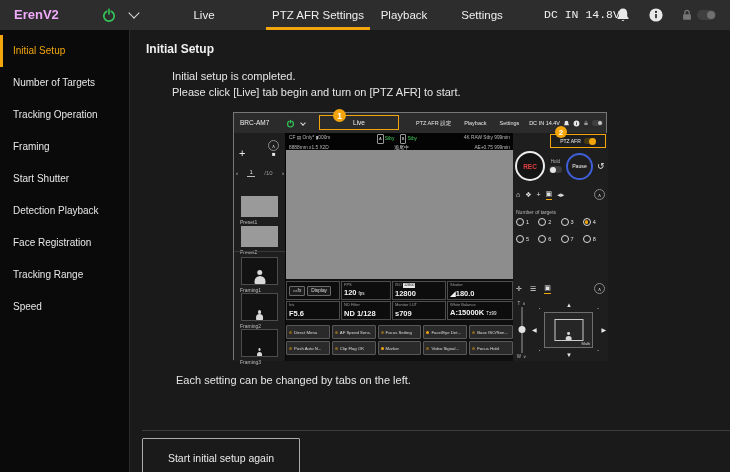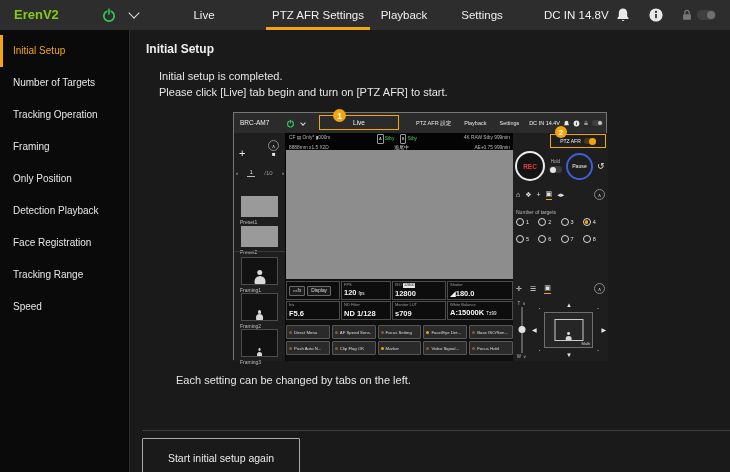--- a/index.html
+++ b/index.html
@@ -2,44 +2,44 @@
 <html><head>
 <meta charset="utf-8">
 <style>
   * { margin:0; padding:0; box-sizing:border-box; }
   html,body { background:#101010; }
   body { font-family:"Liberation Sans","DejaVu Sans",sans-serif; }
   #app { position:relative; width:730px; height:472px; background:#1a1a1a; overflow:hidden; }
 
   
   header { position:absolute; left:0; top:0; width:730px; height:30px; background:#2d2d2d; z-index:20; }
-  .app-title { position:absolute; left:14px; top:0; line-height:30px; font-size:13px; font-weight:600; color:#84cc16; }
+  .app-title { position:absolute; left:14px; top:0; line-height:30px; font-size:13px; font-weight:600; color:#f0abfc; }
   .power-ico { position:absolute; left:101px; top:7px; }
   .chev { position:absolute; width:8px; height:8px; border-right:1.6px solid #dcdcdc; border-bottom:1.6px solid #dcdcdc; transform:rotate(45deg); }
   .chev.main { left:130px; top:9px; }
   .tab { position:absolute; top:0; height:30px; line-height:30px; text-align:center; font-size:11.5px; color:#efefef; cursor:default; }
   .tab.t-live { left:178px; width:52px; }
   .tab.t-ptz { left:264px; width:108px; }
   .tab.t-play { left:372px; width:64px; }
   .tab.t-set { left:452px; width:60px; }
   .tab.active::after { content:""; position:absolute; left:2px; right:2px; bottom:0; height:3px; background:#f2a50c; }
-  .dc-label { position:absolute; left:544px; top:0; line-height:30px; font-size:11.5px; color:#f0f0f0; }
+  .dc-label { position:absolute; left:544px; top:0; line-height:30px; font-size:11.5px; color:#f0f0f0;font-family:Liberation Mono, monospace; }
   .tb-ico { position:absolute; top:7px; }
   .toggle { position:absolute; width:19px; height:10px; border-radius:5px; background:#3f3f3f; }
   .toggle::after { content:""; position:absolute; width:8px; height:8px; border-radius:50%; top:1px; right:1px; background:#6f6f6f; }
 
   
   aside { position:absolute; left:0; top:30px; width:130px; height:442px; background:#0a0a0a; border-right:1px solid #2c2c2c; }
   .side-item { height:32px; line-height:32px; padding-left:13px; font-size:10px; color:#e6e6e6; cursor:default; }
   .side-item:first-child { margin-top:5px; }
   .side-item.active { color:#f2a50c; border-left:3px solid #f2a50c; padding-left:10px; }
 
   
   .page-title { position:absolute; left:146px; top:42px; font-size:12px; color:#f0f0f0; }
-  .intro { position:absolute; left:159px; top:68px; }
+  .intro { position:absolute; left:172px; top:68px; }
   .outro { position:absolute; left:176px; top:372px; }
   .intro p,.outro p { font-size:11px; line-height:16px; color:#e6e6e6; }
   .hdiv { position:absolute; left:142px; top:430px; width:588px; height:1px; background:#3c3c3c; }
   .restart { position:absolute; left:142px; top:438px; width:158px; height:39px; background:transparent; border:1px solid #ababab; color:#e9e9e9; font-size:10.5px; font-family:inherit; border-radius:1px; }
 
   
   .mock { position:absolute; left:233px; top:112px; width:374px; height:248px; background:#161616; border:1px solid #767676; font-size:6px; }
   .badge { position:absolute; width:13px; height:13px; border-radius:50%; background:#f2a50c; color:#fff; font-size:8.5px; font-weight:bold; display:flex; align-items:center; justify-content:center; z-index:9; }
   .m-top { position:absolute; left:0; top:0; width:100%; height:20px; background:#2b2b2b; }
   .m-title { position:absolute; left:6px; top:0; line-height:20px; font-size:6.5px; color:#eee; }
@@ -161,21 +161,21 @@
       <path d="M5.5 7V5.2a2.5 2.5 0 0 1 5 0V7" stroke="#767676" stroke-width="1.5" fill="none"></path>
     </svg>
     <span class="toggle" style="left:697px;top:10px"></span>
   </header>
 
   <aside>
     <div class="side-item active">Initial Setup</div>
     <div class="side-item">Number of Targets</div>
     <div class="side-item">Tracking Operation</div>
     <div class="side-item">Framing</div>
-    <div class="side-item">Only Position</div>
+    <div class="side-item">Start Shutter</div>
     <div class="side-item">Detection Playback</div>
     <div class="side-item">Face Registration</div>
     <div class="side-item">Tracking Range</div>
     <div class="side-item">Speed</div>
   </aside>
 
   <h1 class="page-title">Initial Setup</h1>
   <div class="intro">
     <p>Initial setup is completed.</p>
     <p>Please click [Live] tab begin and turn on [PTZ AFR] to start.</p>

